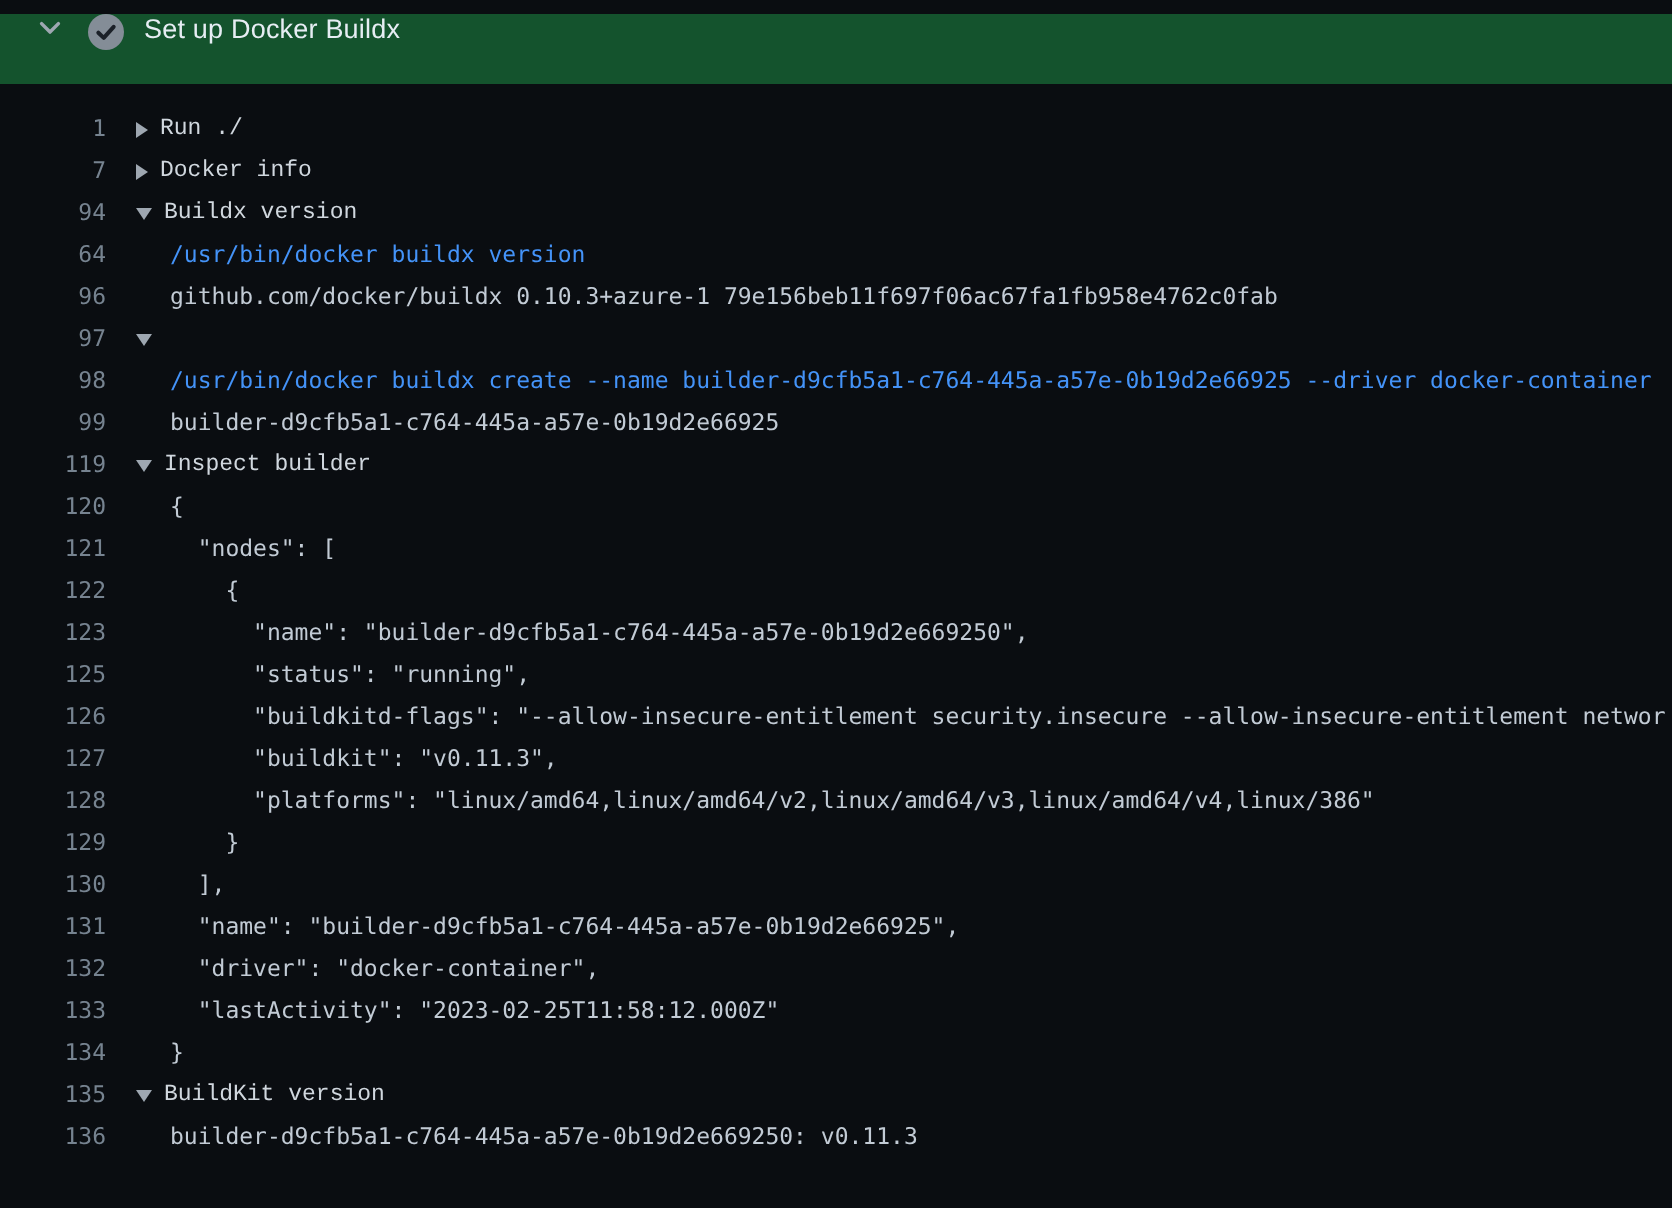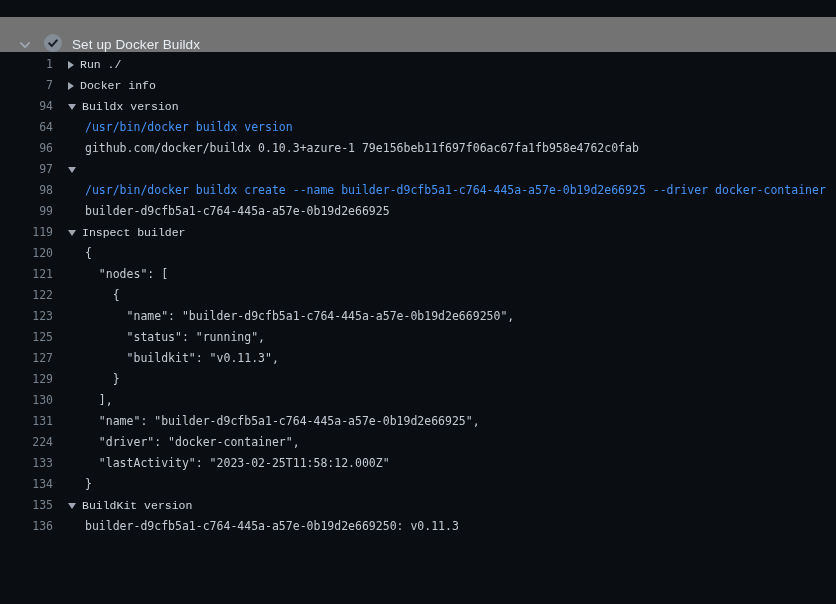--- a/index.html
+++ b/index.html
@@ -7,25 +7,25 @@
   .screen {
     position: relative;
     width: 836px;
     height: 604px;
     background: #0a0d11;
     overflow: hidden;
     font-family: "DejaVu Sans Mono", monospace;
   }
   .step-header {
     position: absolute;
-    top: 17px; left: 0; right: 0;
+    top: 7px; left: 0; right: 0;
     height: 35px;
-    background: #737373;
+    background: #14532d;
     display: flex;
-    align-items: flex-end;
+    align-items: flex-start;
     cursor: pointer;
   }
   .chev { margin-left: 18px; display: flex; align-items: center; }
   .check { margin-left: 12px; display: flex; align-items: center; }
   .step-title {
     margin-left: 10px;
     font-family: "Liberation Sans", sans-serif;
     font-size: 13.5px;
     color: #e6edf3;
     letter-spacing: 0.1px;
@@ -95,24 +95,26 @@
       <div class="log-line"><span class="num">96</span><span class="rest plain"><span class="txt output">github.com/docker/buildx 0.10.3+azure-1 79e156beb11f697f06ac67fa1fb958e4762c0fab</span></span></div>
       <div class="log-line"><span class="num">97</span><span class="rest grp"><span class="tri expanded"></span></span></div>
       <div class="log-line"><span class="num">98</span><span class="rest plain"><span class="txt command">/usr/bin/docker buildx create --name builder-d9cfb5a1-c764-445a-a57e-0b19d2e66925 --driver docker-container</span></span></div>
       <div class="log-line"><span class="num">99</span><span class="rest plain"><span class="txt output">builder-d9cfb5a1-c764-445a-a57e-0b19d2e66925</span></span></div>
       <div class="log-line"><span class="num">119</span><span class="rest grp"><span class="tri expanded"></span><span class="grp-text">Inspect builder</span></span></div>
       <div class="log-line"><span class="num">120</span><span class="rest plain"><span class="txt output">{</span></span></div>
       <div class="log-line"><span class="num">121</span><span class="rest plain"><span class="txt output">  "nodes": [</span></span></div>
       <div class="log-line"><span class="num">122</span><span class="rest plain"><span class="txt output">    {</span></span></div>
       <div class="log-line"><span class="num">123</span><span class="rest plain"><span class="txt output">      "name": "builder-d9cfb5a1-c764-445a-a57e-0b19d2e669250",</span></span></div>
       <div class="log-line"><span class="num">125</span><span class="rest plain"><span class="txt output">      "status": "running",</span></span></div>
+      <div class="log-line"><span class="num">126</span><span class="rest plain"><span class="txt output">      "buildkitd-flags": "--allow-insecure-entitlement security.insecure --allow-insecure-entitlement networ</span></span></div>
       <div class="log-line"><span class="num">127</span><span class="rest plain"><span class="txt output">      "buildkit": "v0.11.3",</span></span></div>
+      <div class="log-line"><span class="num">128</span><span class="rest plain"><span class="txt output">      "platforms": "linux/amd64,linux/amd64/v2,linux/amd64/v3,linux/amd64/v4,linux/386"</span></span></div>
       <div class="log-line"><span class="num">129</span><span class="rest plain"><span class="txt output">    }</span></span></div>
       <div class="log-line"><span class="num">130</span><span class="rest plain"><span class="txt output">  ],</span></span></div>
       <div class="log-line"><span class="num">131</span><span class="rest plain"><span class="txt output">  "name": "builder-d9cfb5a1-c764-445a-a57e-0b19d2e66925",</span></span></div>
-      <div class="log-line"><span class="num">224</span><span class="rest plain"><span class="txt output">  "driver": "docker-container",</span></span></div>
+      <div class="log-line"><span class="num">132</span><span class="rest plain"><span class="txt output">  "driver": "docker-container",</span></span></div>
       <div class="log-line"><span class="num">133</span><span class="rest plain"><span class="txt output">  "lastActivity": "2023-02-25T11:58:12.000Z"</span></span></div>
       <div class="log-line"><span class="num">134</span><span class="rest plain"><span class="txt output">}</span></span></div>
       <div class="log-line"><span class="num">135</span><span class="rest grp"><span class="tri expanded"></span><span class="grp-text">BuildKit version</span></span></div>
       <div class="log-line"><span class="num">136</span><span class="rest plain"><span class="txt output">builder-d9cfb5a1-c764-445a-a57e-0b19d2e669250: v0.11.3</span></span></div>
     </div>
 
 </div>
 
 </body></html>

